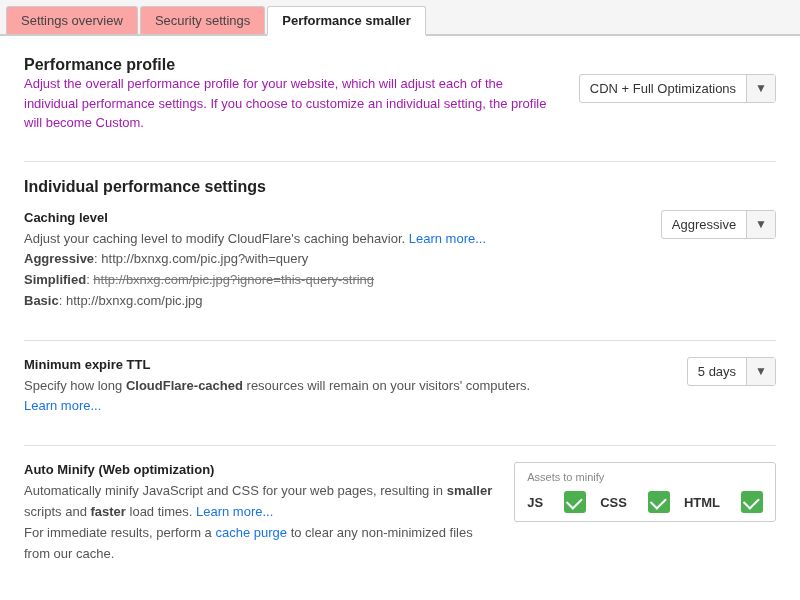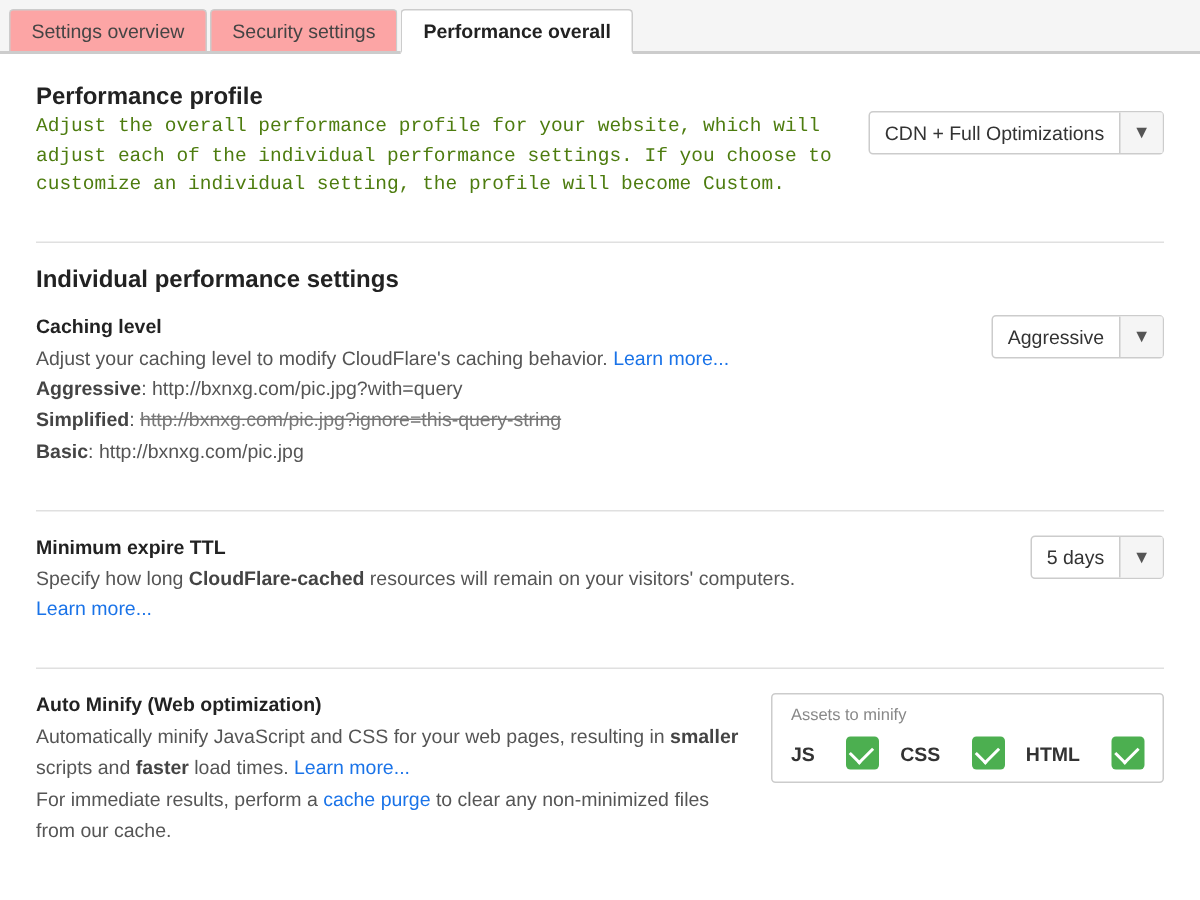--- a/index.html
+++ b/index.html
@@ -63,23 +63,22 @@
     
     .profile-row {
       display: flex;
       align-items: flex-start;
       margin-bottom: 28px;
     }
     .profile-desc {
       flex: 1;
       padding-right: 20px;
       font-size: 13px;
-      color: #4d7c0f;
+      color: #a21caf;
       line-height: 1.5;
-      font-family: Liberation Mono, monospace;
     }
     .profile-control {
       flex-shrink: 0;
     }
 
     
     .dropdown {
       display: flex;
       border: 1px solid #ccc;
       border-radius: 3px;
@@ -198,21 +197,21 @@
 <body>
 
 <div class="tabs-bar">
   <div class="tab">
     <span>Settings overview</span>
   </div>
   <div class="tab">
     <span>Security settings</span>
   </div>
   <div class="tab active">
-    <span>Performance overall</span>
+    <span>Performance smaller</span>
   </div>
 </div>
 
 <div class="content">
 
   <h2 class="section-title">Performance profile</h2>
   <div class="profile-row">
     <p class="profile-desc">Adjust the overall performance profile for your website, which will adjust each of the individual performance settings. If you choose to customize an individual setting, the profile will become Custom.</p>
     <div class="profile-control">
       <div class="dropdown">

